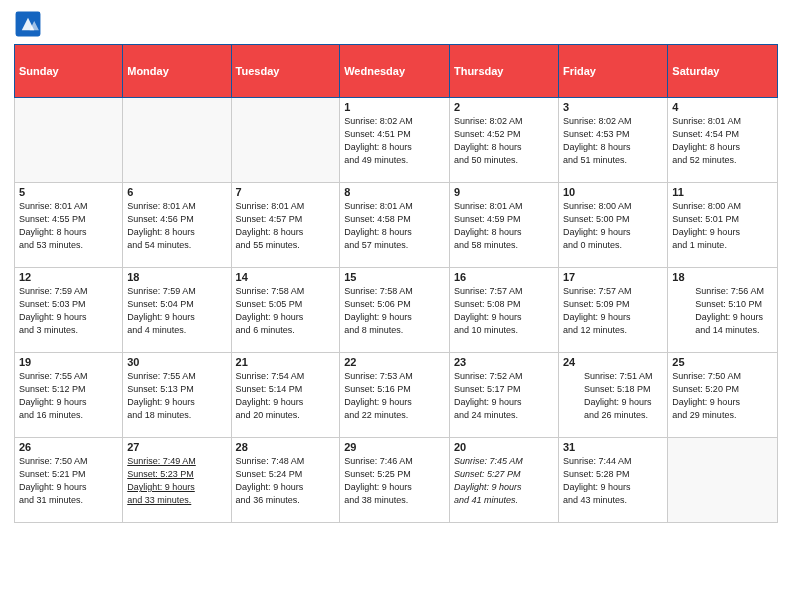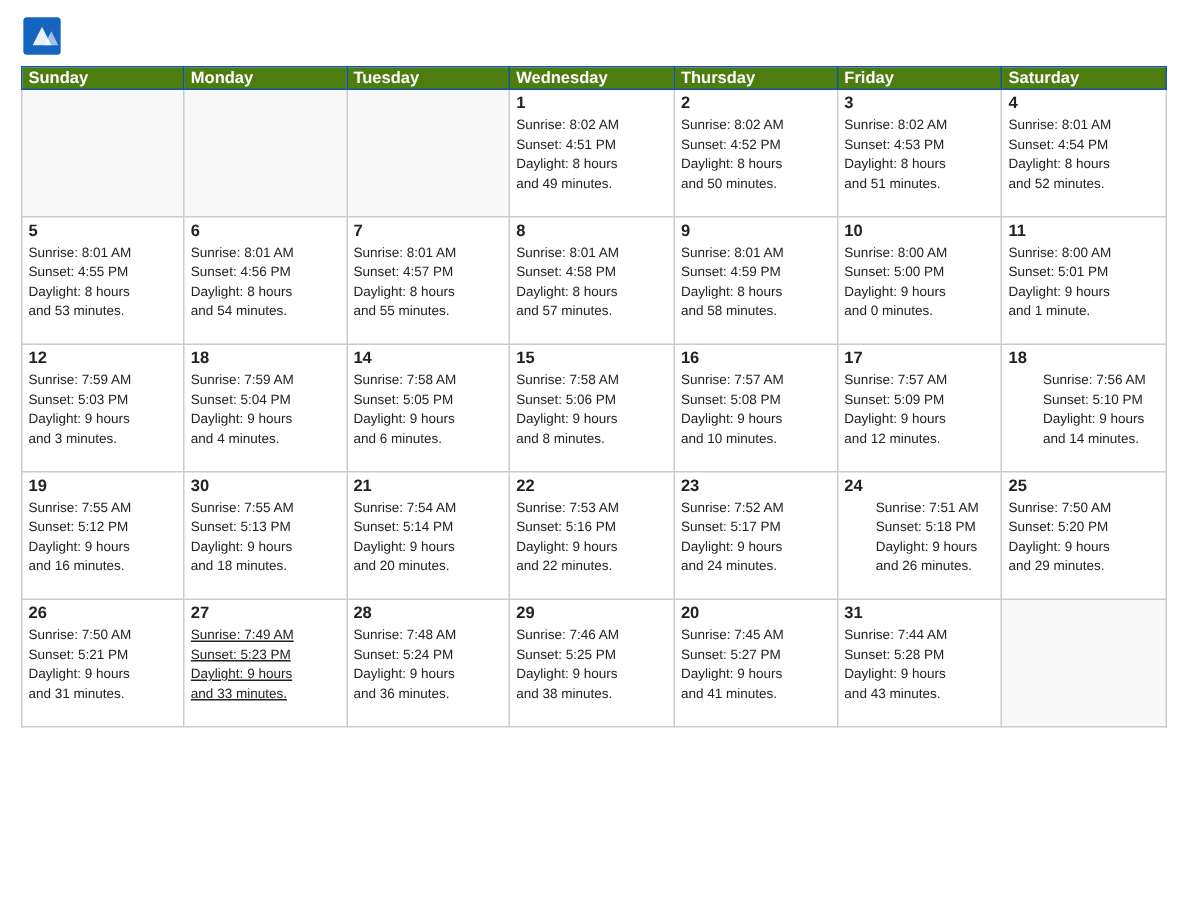--- a/index.html
+++ b/index.html
@@ -51,25 +51,25 @@
     .subtitle {
       font-size: 13px;
       color: #333;
     }
     .calendar {
       width: 100%;
       border-collapse: collapse;
       border: 1px solid #ccc;
     }
     .calendar th {
-      background: #4d7c0f;
+      background: #ef4444;
       color: #fff;
       font-size: 11px;
       font-weight: bold;
-      padding: 1px 4px;
+      padding: 20px 4px;
       text-align: left;
       border: 1px solid #1255a0;
     }
     .calendar td {
       vertical-align: top;
       border: 1px solid #ccc;
       padding: 3px 4px;
       font-size: 9.5px;
       color: #222;
       width: 113px;
@@ -340,21 +340,21 @@
           </td>
           <td>
             <span class="day-number">29</span>
             <div class="day-info" style="white-space: pre-line;">Sunrise: 7:46 AM
 Sunset: 5:25 PM
 Daylight: 9 hours
 and 38 minutes.</div>
           </td>
           <td>
             <span class="day-number">20</span>
-            <div class="day-info" style="white-space: pre-line;">Sunrise: 7:45 AM
+            <div class="day-info" style="white-space: pre-line; font-style: italic;">Sunrise: 7:45 AM
 Sunset: 5:27 PM
 Daylight: 9 hours
 and 41 minutes.</div>
           </td>
           <td>
             <span class="day-number">31</span>
             <div class="day-info" style="white-space: pre-line;">Sunrise: 7:44 AM
 Sunset: 5:28 PM
 Daylight: 9 hours
 and 43 minutes.</div>

